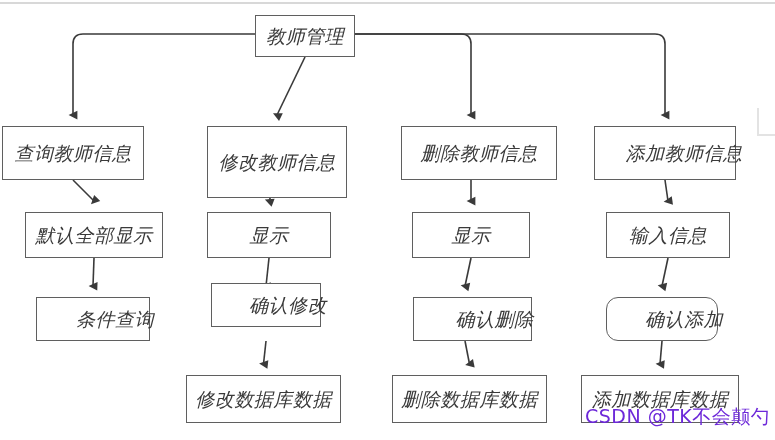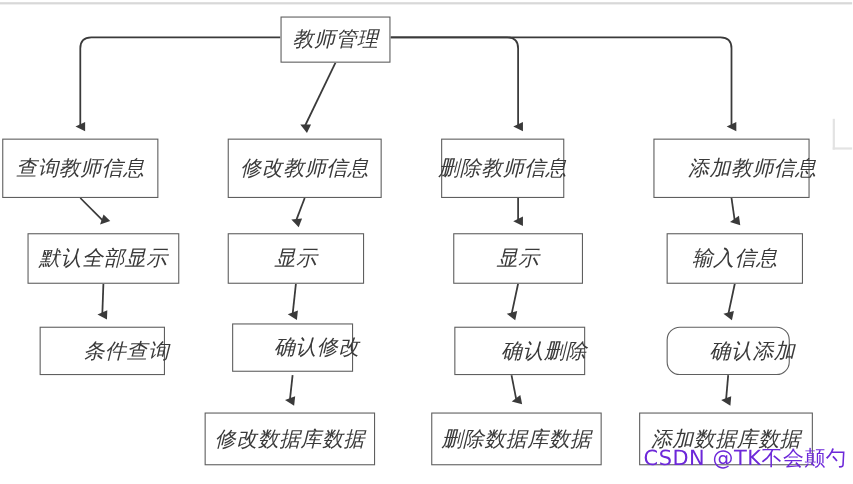--- a/index.html
+++ b/index.html
@@ -114,34 +114,34 @@
   <div class="node node-lv2" style="left: 2px; top: 126px; width: 142px; height: 54px;">
     <span class="label">查询教师信息</span>
   </div>
   <div class="node node-lv3" style="left: 25px; top: 212px; width: 138px; height: 46px;">
     <span class="label">默认全部显示</span>
   </div>
   <div class="node node-lv4" style="left: 36px; top: 297px; width: 114px; height: 44px;">
     <span class="label">条件查询</span>
   </div>
 
-  <div class="node node-lv2" style="left: 207px; top: 126px; width: 140px; height: 54px;">
+  <div class="node node-lv2" style="left: 207px; top: 126px; width: 140px; height: 72px;">
     <span class="label">修改教师信息</span>
   </div>
   <div class="node node-lv3" style="left: 207px; top: 212px; width: 124px; height: 46px;">
     <span class="label">显示</span>
   </div>
-  <div class="node node-lv4" style="left: 211px; top: 294px; width: 110px; height: 44px;">
+  <div class="node node-lv4" style="left: 211px; top: 283px; width: 110px; height: 44px;">
     <span class="label">确认修改</span>
   </div>
   <div class="node node-lv5" style="left: 186px; top: 375px; width: 155px; height: 48px;">
     <span class="label">修改数据库数据</span>
   </div>
 
-  <div class="node node-lv2" style="left: 401px; top: 126px; width: 112px; height: 54px;">
+  <div class="node node-lv2" style="left: 401px; top: 126px; width: 156px; height: 54px;">
     <span class="label">删除教师信息</span>
   </div>
   <div class="node node-lv3" style="left: 412px; top: 212px; width: 118px; height: 46px;">
     <span class="label">显示</span>
   </div>
   <div class="node node-lv4" style="left: 413px; top: 297px; width: 119px; height: 44px;">
     <span class="label">确认删除</span>
   </div>
   <div class="node node-lv5" style="left: 392px; top: 375px; width: 155px; height: 48px;">
     <span class="label">删除数据库数据</span>

